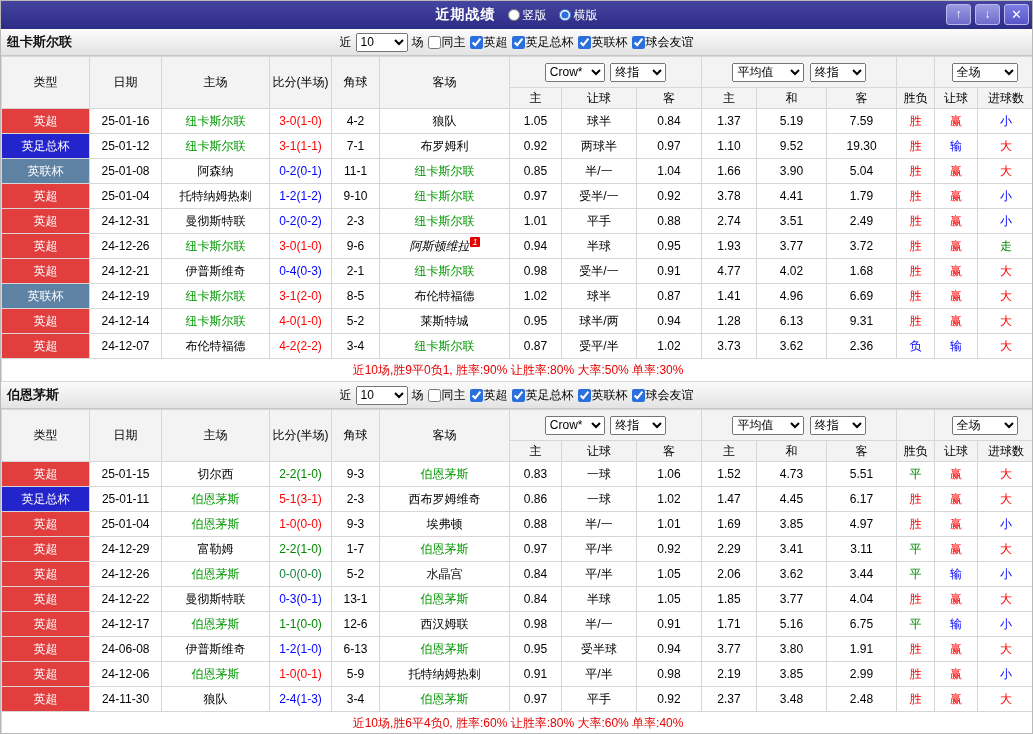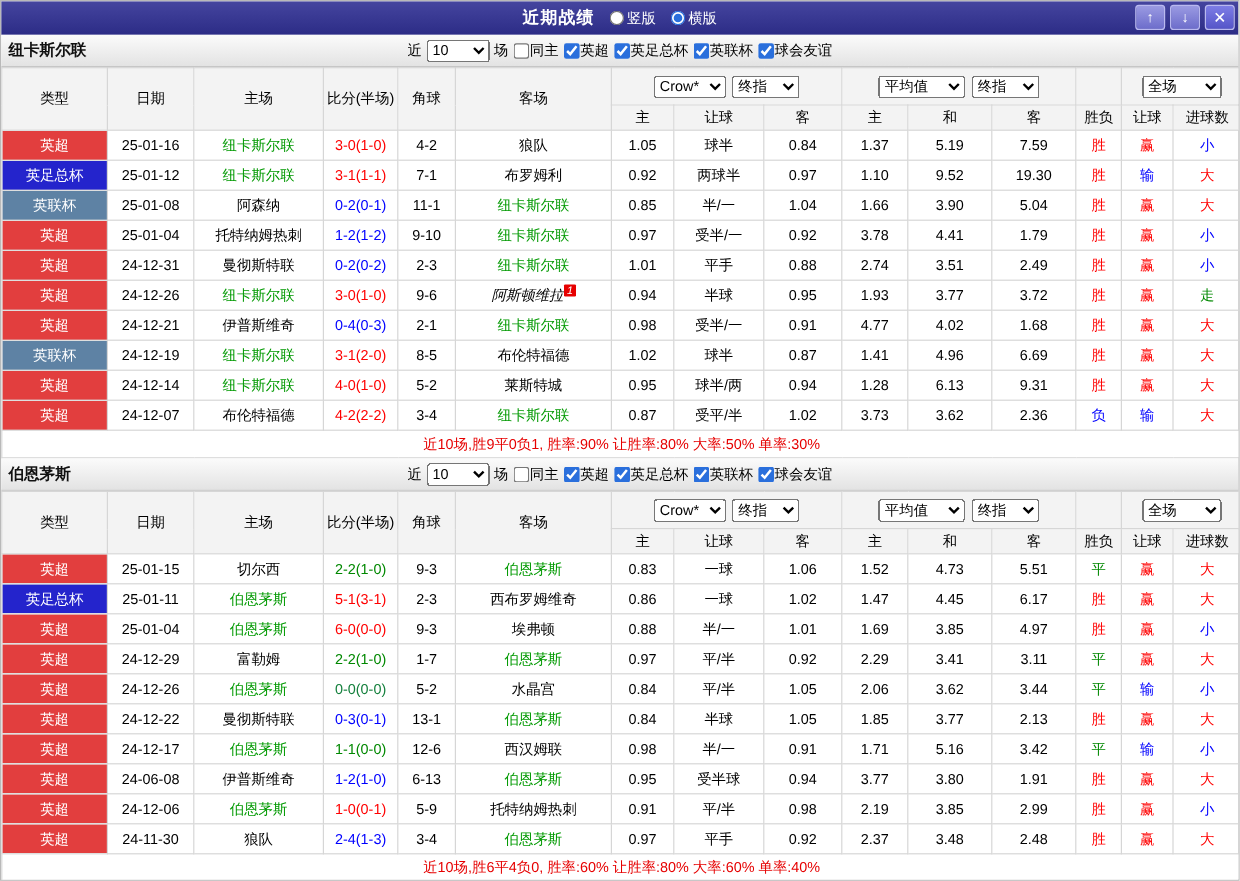--- a/index.html
+++ b/index.html
@@ -428,21 +428,21 @@
           <td data-name="avg-draw-odds">4.45</td>
           <td data-name="avg-away-odds">6.17</td>
           <td data-name="outcome-cell" style="color: rgb(255, 0, 0);">胜</td>
           <td data-name="handicap-result-cell" style="color: rgb(255, 0, 0);">赢</td>
           <td data-name="goals-result-cell" style="color: rgb(255, 0, 0);">大</td>
         </tr>
         <tr data-name="match-row">
           <td data-name="league-badge" style="background: rgb(226, 62, 62); color: rgb(255, 255, 255);">英超</td>
           <td data-name="match-date">25-01-04</td>
           <td data-name="home-team" style="color: rgb(0, 153, 0);">伯恩茅斯</td>
-          <td data-name="match-score" style="color: rgb(255, 0, 0);">6-0(0-0)</td>
+          <td data-name="match-score" style="color: rgb(255, 0, 0);">1-0(0-0)</td>
           <td data-name="corner-count">9-3</td>
           <td data-name="away-team" style="color: rgb(0, 0, 0);">埃弗顿</td>
           <td data-name="crown-home-odds">0.88</td>
           <td data-name="crown-handicap">半/一</td>
           <td data-name="crown-away-odds">1.01</td>
           <td data-name="avg-home-odds">1.69</td>
           <td data-name="avg-draw-odds">3.85</td>
           <td data-name="avg-away-odds">4.97</td>
           <td data-name="outcome-cell" style="color: rgb(255, 0, 0);">胜</td>
           <td data-name="handicap-result-cell" style="color: rgb(255, 0, 0);">赢</td>
@@ -487,38 +487,38 @@
           <td data-name="match-date">24-12-22</td>
           <td data-name="home-team" style="color: rgb(0, 0, 0);">曼彻斯特联</td>
           <td data-name="match-score" style="color: rgb(0, 0, 255);">0-3(0-1)</td>
           <td data-name="corner-count">13-1</td>
           <td data-name="away-team" style="color: rgb(0, 153, 0);">伯恩茅斯</td>
           <td data-name="crown-home-odds">0.84</td>
           <td data-name="crown-handicap">半球</td>
           <td data-name="crown-away-odds">1.05</td>
           <td data-name="avg-home-odds">1.85</td>
           <td data-name="avg-draw-odds">3.77</td>
-          <td data-name="avg-away-odds">2.13</td>
+          <td data-name="avg-away-odds">4.04</td>
           <td data-name="outcome-cell" style="color: rgb(255, 0, 0);">胜</td>
           <td data-name="handicap-result-cell" style="color: rgb(255, 0, 0);">赢</td>
           <td data-name="goals-result-cell" style="color: rgb(255, 0, 0);">大</td>
         </tr>
         <tr data-name="match-row">
           <td data-name="league-badge" style="background: rgb(226, 62, 62); color: rgb(255, 255, 255);">英超</td>
           <td data-name="match-date">24-12-17</td>
           <td data-name="home-team" style="color: rgb(0, 153, 0);">伯恩茅斯</td>
           <td data-name="match-score" style="color: rgb(0, 136, 0);">1-1(0-0)</td>
           <td data-name="corner-count">12-6</td>
           <td data-name="away-team" style="color: rgb(0, 0, 0);">西汉姆联</td>
           <td data-name="crown-home-odds">0.98</td>
           <td data-name="crown-handicap">半/一</td>
           <td data-name="crown-away-odds">0.91</td>
           <td data-name="avg-home-odds">1.71</td>
           <td data-name="avg-draw-odds">5.16</td>
-          <td data-name="avg-away-odds">3.42</td>
+          <td data-name="avg-away-odds">6.75</td>
           <td data-name="outcome-cell" style="color: rgb(0, 136, 0);">平</td>
           <td data-name="handicap-result-cell" style="color: rgb(0, 0, 255);">输</td>
           <td data-name="goals-result-cell" style="color: rgb(0, 0, 255);">小</td>
         </tr>
         <tr data-name="match-row">
           <td data-name="league-badge" style="background: rgb(226, 62, 62); color: rgb(255, 255, 255);">英超</td>
           <td data-name="match-date">24-06-08</td>
           <td data-name="home-team" style="color: rgb(0, 0, 0);">伊普斯维奇</td>
           <td data-name="match-score" style="color: rgb(0, 0, 255);">1-2(1-0)</td>
           <td data-name="corner-count">6-13</td>

